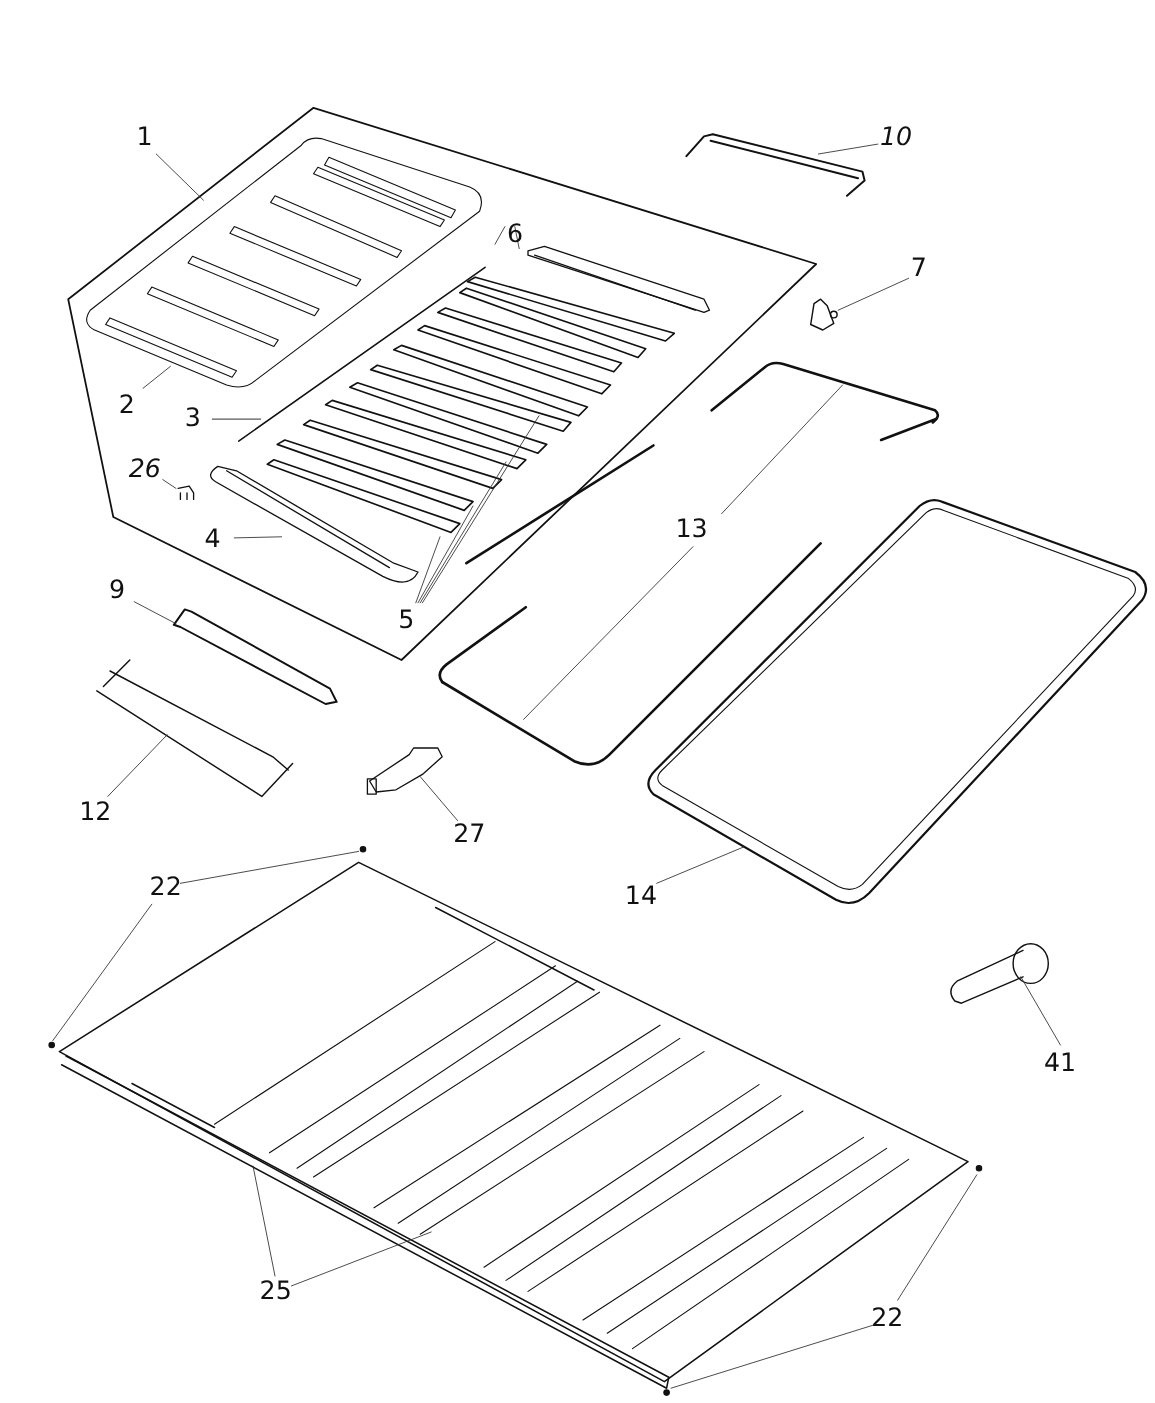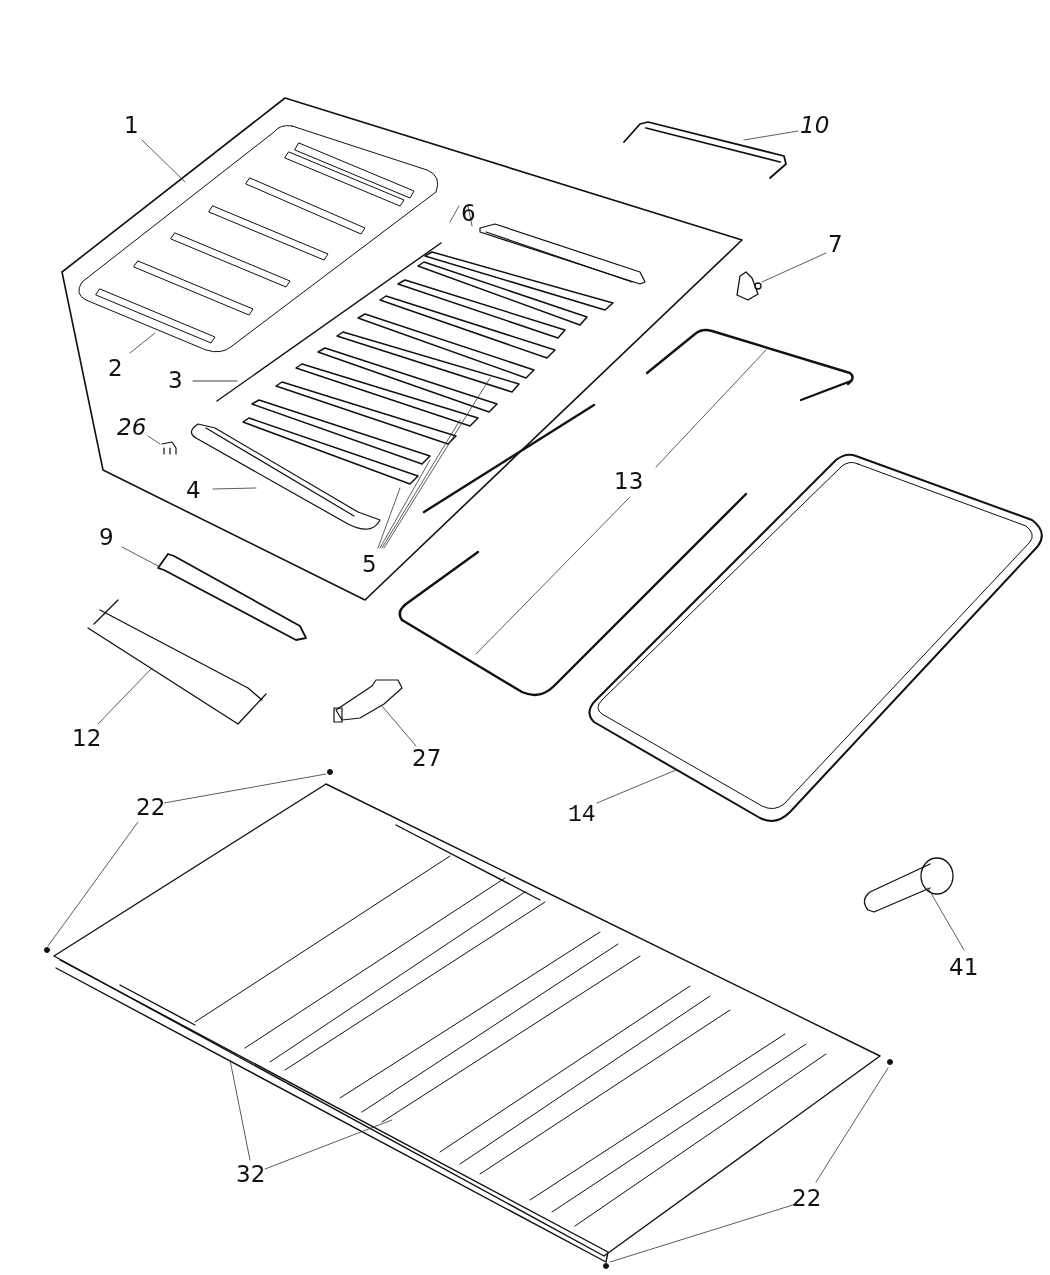--- a/index.html
+++ b/index.html
@@ -164,20 +164,20 @@
   <span class="callout" style="left:108px;top:357px;">2</span>
   <span class="callout" style="left:168px;top:369px;">3</span>
   <span class="callout" style="left:186px;top:479px;">4</span>
   <span class="callout" style="left:362px;top:553px;">5</span>
   <span class="callout" style="left:461px;top:202px;">6</span>
   <span class="callout" style="left:828px;top:233px;">7</span>
   <span class="callout" style="left:99px;top:526px;">9</span>
   <span class="callout" style="left:800px;top:114px;font-style:italic;">10</span>
   <span class="callout" style="left:72px;top:727px;">12</span>
   <span class="callout" style="left:614px;top:470px;">13</span>
-  <span class="callout" style="left:568px;top:804px;font-family:Liberation Mono, monospace;">14</span>
-  <span class="callout" style="left:236px;top:1163px;">32</span>
+  <span class="callout" style="left:568px;top:804px;">14</span>
+  <span class="callout" style="left:236px;top:1163px;">25</span>
   <span class="callout" style="left:136px;top:796px;">22</span>
   <span class="callout" style="left:792px;top:1187px;">22</span>
   <span class="callout" style="left:949px;top:956px;">41</span>
   <span class="callout" style="left:117px;top:416px;font-style:italic;">26</span>
   <span class="callout" style="left:412px;top:747px;">27</span>
 </div>
 
 </body></html>

